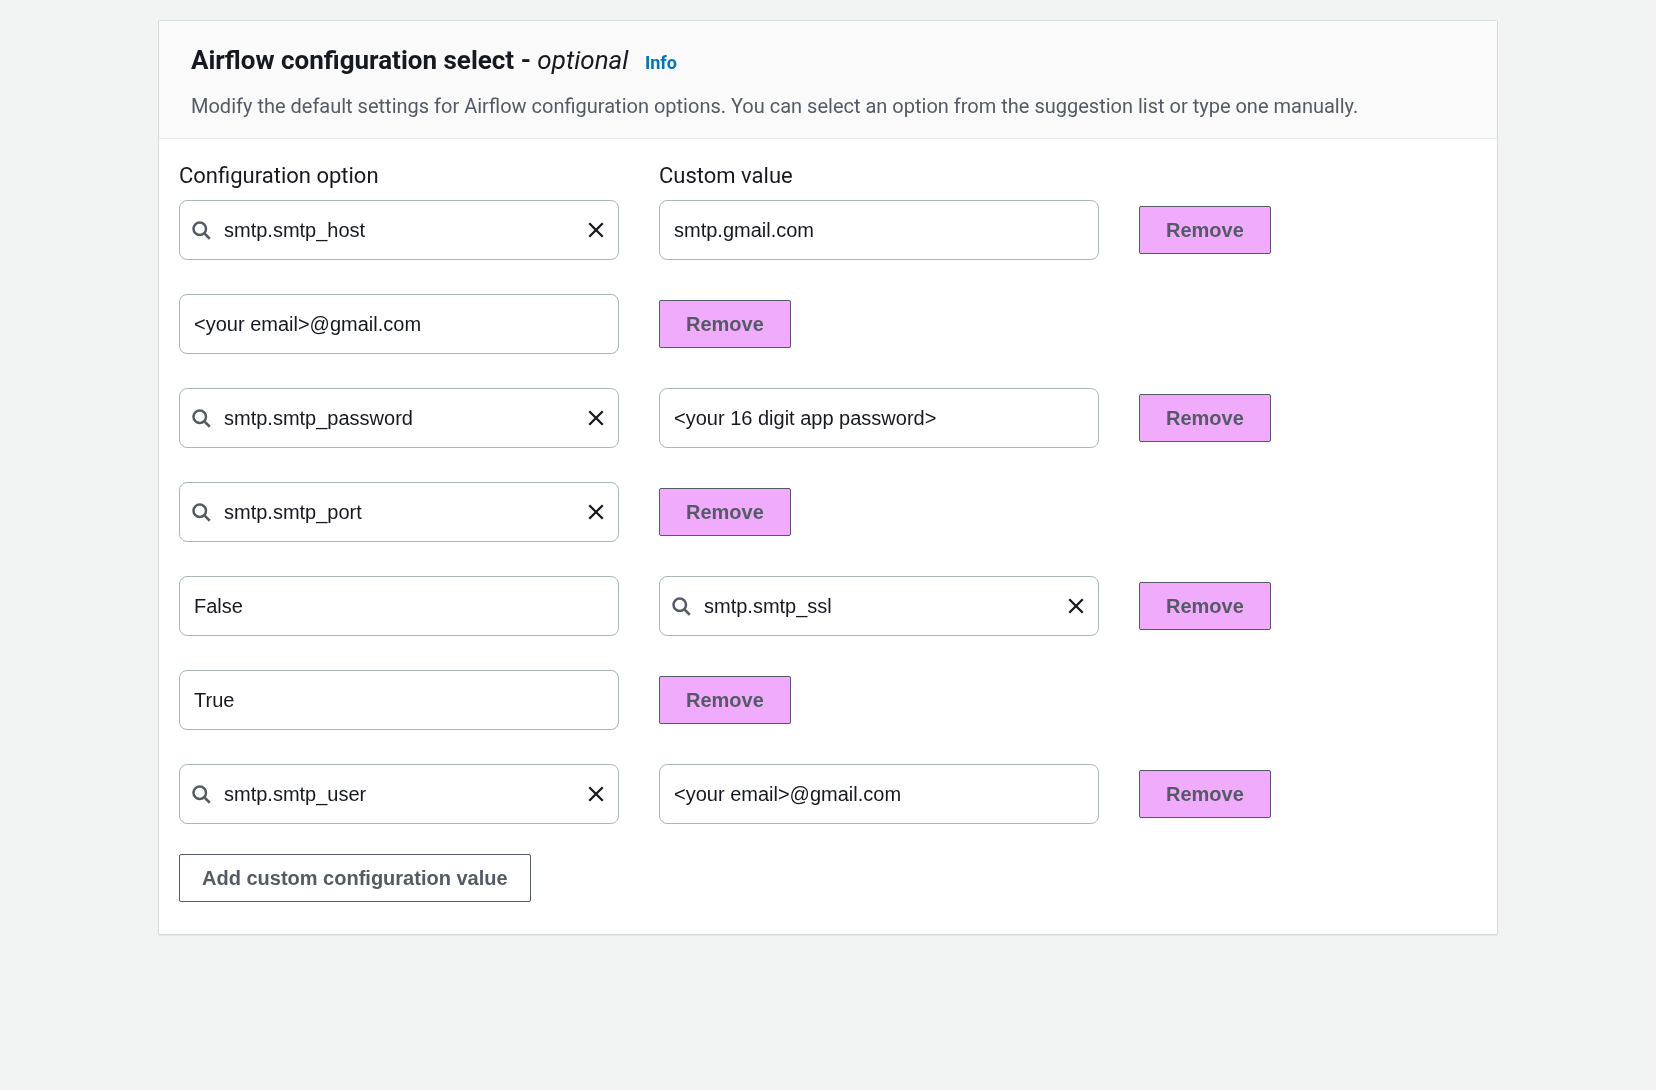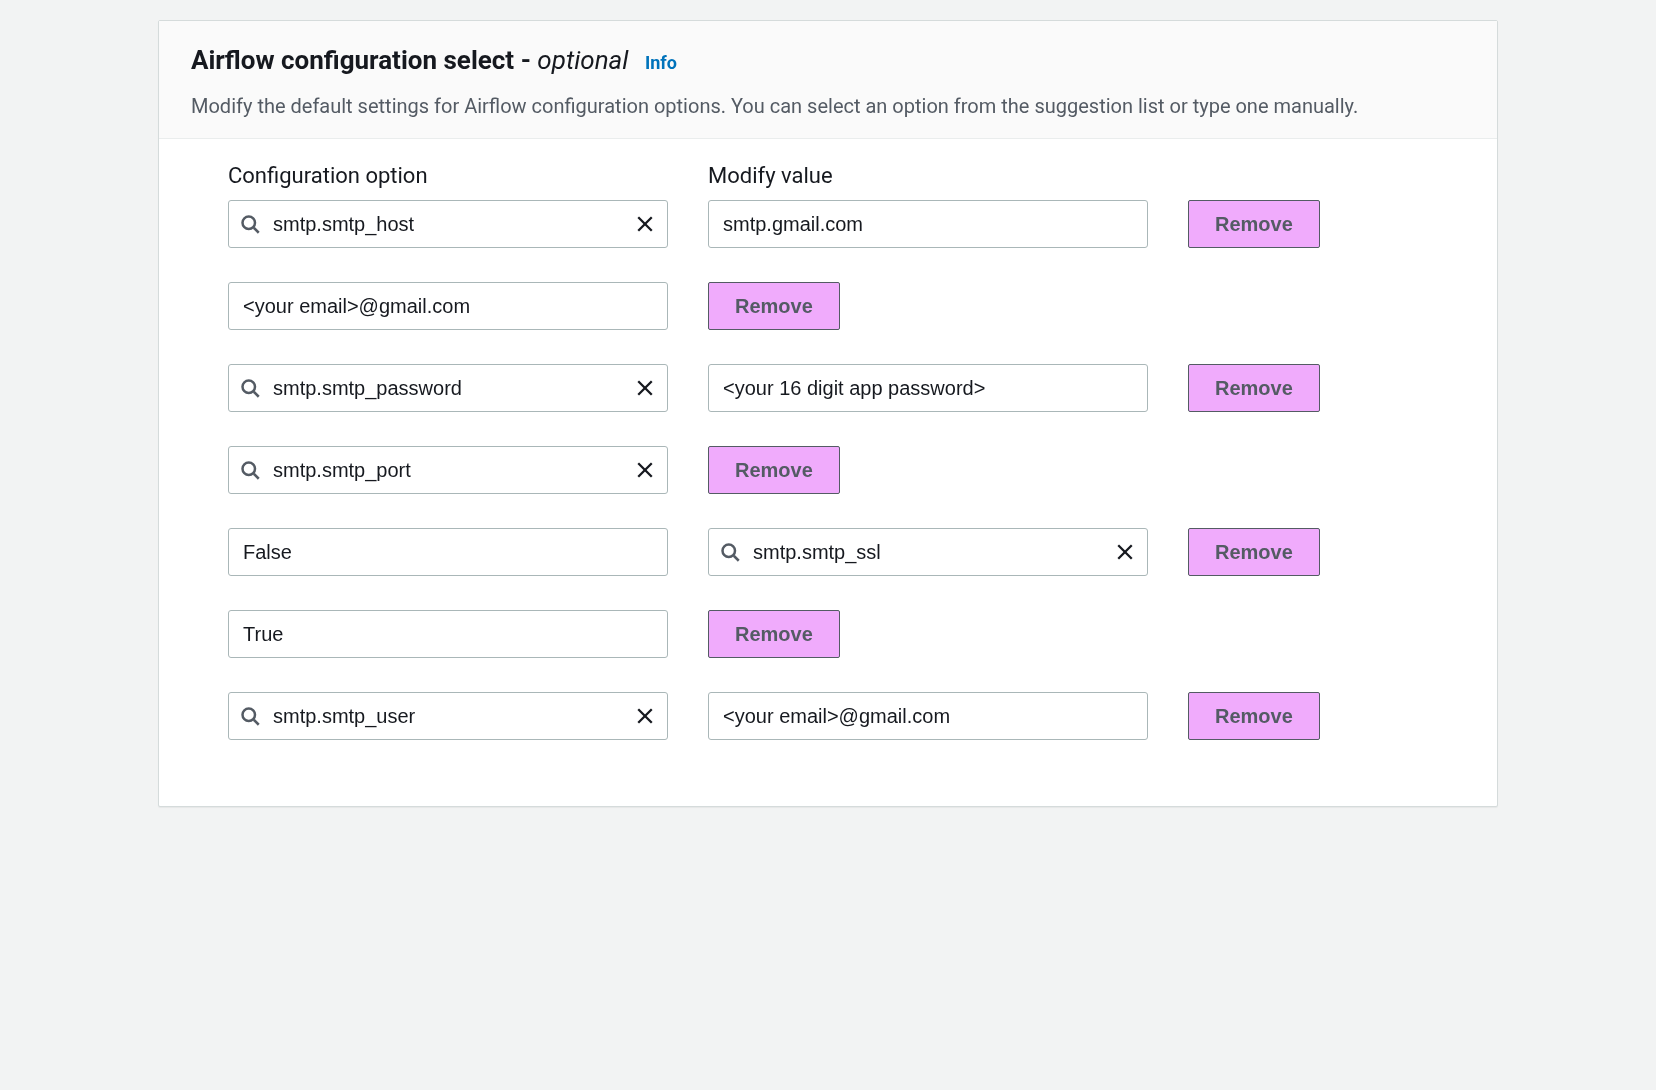--- a/index.html
+++ b/index.html
@@ -39,22 +39,21 @@
     margin-left: 10px;
     cursor: pointer;
   }
   .panel-desc {
     font-size: 20px;
     color: #545b64;
     margin-top: 17px;
     line-height: 1.4;
   }
   .panel-body {
-    padding: 24px 32px 32px 44px;
-    margin-left: 25px;
+    padding: 24px 32px 32px 20px;
   }
   .col-headers {
     display: flex;
     gap: 40px;
     margin-bottom: 12px;
   }
   .col-headers .col-label {
     font-size: 22px;
     color: #16191f;
     font-weight: 400;
@@ -94,23 +93,23 @@
     height: 22px;
     color: #16191f;
     cursor: pointer;
     display: flex;
     align-items: center;
     justify-content: center;
   }
   .clear-icon svg { width: 18px; height: 18px; }
   input.text-input {
     width: 100%;
-    height: 48px;
+    height: 60px;
     border: 1px solid #aab7b8;
-    border-radius: 3px;
+    border-radius: 8px;
     font-size: 20px;
     padding: 0 40px 0 44px;
     color: #16191f;
     background: #ffffff;
   }
   input.text-input.value-input {
     padding: 0 14px;
   }
   .remove-btn {
     height: 48px;
@@ -147,21 +146,21 @@
         <span>Airflow configuration select</span><span> - </span><span class="optional">optional</span>
       </h2>
       <span class="info-link">Info</span>
     </div>
     <p class="panel-desc">Modify the default settings for Airflow configuration options. You can select an option from the suggestion list or type one manually.</p>
   </div>
 
   <div class="panel-body">
     <div class="col-headers">
       <div class="col-label left">Configuration option</div>
-      <div class="col-label right">Modify value</div>
+      <div class="col-label right">Custom value</div>
     </div>
 
     <div id="rows-container">
   <div class="config-row">
     <div class="input-wrap">
       <span class="search-icon">
         <svg viewBox="0 0 16 16" fill="none" stroke="currentColor" stroke-width="2">
           <circle cx="7" cy="7" r="5"></circle>
           <line x1="11" y1="11" x2="15" y2="15"></line>
         </svg>
@@ -273,14 +272,15 @@
         </svg>
       </span>
     </div>
     <div class="input-wrap value-wrap">
       <input type="text" class="text-input value-input" value="&lt;your email&gt;@gmail.com" style="">
     </div>
     <button class="remove-btn">Remove</button>
   </div>
 </div>
 
+    <button class="add-btn">Add custom configuration value</button>
   </div>
 </div>
 
 </body></html>

